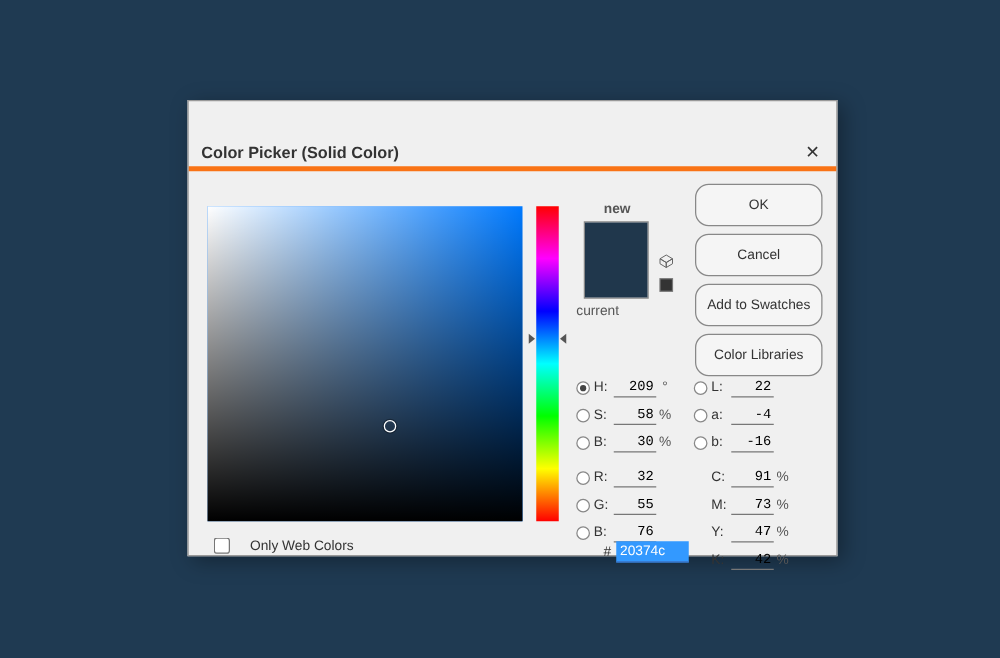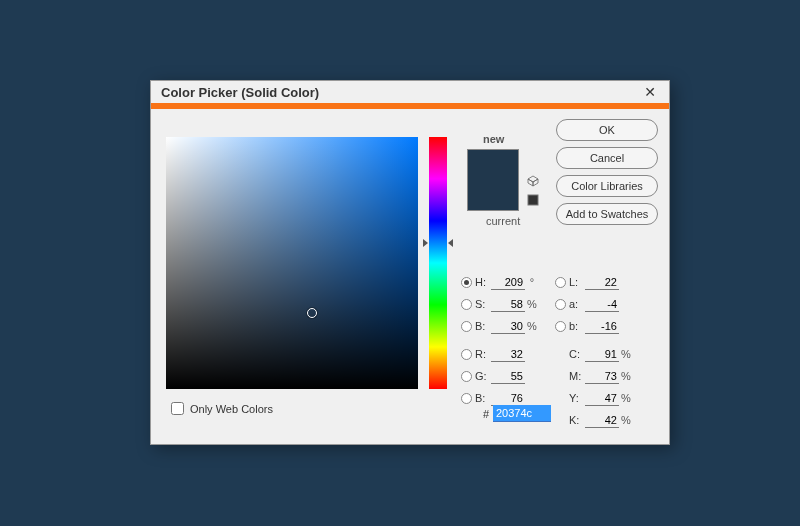--- a/index.html
+++ b/index.html
@@ -17,21 +17,22 @@
       left: 150px; top: 80px;
       width: 520px; height: 365px;
       background: #f0f0f0;
       border: 1px solid #999;
       box-shadow: 4px 4px 16px rgba(0,0,0,0.35);
     }
     .titlebar {
       height: 28px;
       display: flex; align-items: center;
       padding: 0 10px;
-      border-bottom: 6px solid #f97316;
+      border-bottom: 4px solid #f97316;
+      margin-top: 28px;
     }
     .titlebar .title { font-weight: bold; font-size: 13px; flex: 1; }
     .titlebar .close {
       width: 18px; height: 18px; display:flex; align-items:center; justify-content:center;
       cursor: pointer; font-size: 14px; color: #333;
     }
     .body { position: relative; padding: 12px; height: calc(100% - 28px); }
     
     .color-field {
       position: absolute;
@@ -72,50 +73,50 @@
     
     .preview-box {
       position: absolute;
       left: 316px; top: 40px;
       width: 52px; height: 62px;
       border: 1px solid #888;
     }
     .preview-new { height: 50%; }
     .preview-cur { height: 50%; }
     .lbl-new { position: absolute; left: 332px; top: 24px; font-size: 11px; color: #555; font-weight: bold; }
-    .lbl-cur { position: absolute; left: 335px; top: 106px; font-size: 11px; color: #555; }
+    .lbl-cur { position: absolute; left: 310px; top: 106px; font-size: 11px; color: #555; }
     
     .cube-icons {
       position: absolute;
       left: 376px; top: 66px;
       width: 14px;
     }
     .cube-icons div { margin-bottom: 4px; }
     
     .btns {
       position: absolute;
       right: 11px; top: 10px;
       width: 102px;
       display: flex; flex-direction: column; gap: 6px;
     }
     .btn {
-      height: 22px;
+      height: 34px;
       border: 1px solid #888;
       border-radius: 11px;
       background: #f5f5f5;
       font-size: 11px;
       display: flex; align-items: center; justify-content: center;
       cursor: pointer;
     }
     .btn.gap-after { margin-bottom: 0; }
     
     .only-web {
       position: absolute;
       left: 20px; top: 293px;
-      display: flex; align-items: center; gap: 6px;
+      display: flex; align-items: center; gap: 16px;
       font-size: 11px;
     }
     .only-web input { width: 13px; height: 13px; }
     
     .fields {
       position: absolute;
       left: 310px; top: 162px;
       width: 200px;
       font-size: 11px;
     }
@@ -130,21 +131,21 @@
     }
     .radio.on::after {
       content: ""; width: 5px; height: 5px; border-radius: 50%; background: #444;
     }
     .fl { width: 16px; text-align: left; }
     .val {
       width: 34px; height: 16px;
       border: none; border-bottom: 1px solid #777;
       background: transparent;
       font-size: 11px; text-align: right; padding-right: 2px;
-      font-family: Liberation Sans, sans-serif;
+      font-family: Liberation Mono, monospace;
     }
     .unit { width: 14px; text-align: center; color: #555; }
     .col-l { width: 94px; display: flex; align-items: center; }
     .col-r { width: 94px; display: flex; align-items: center; }
     .nolabel-spacer { width: 14px; }
     
     .hex-row {
       position: absolute;
       left: 310px; top: 296px;
       display: flex; align-items: center;
@@ -195,22 +196,22 @@
       <div>
         <svg width="12" height="12" viewBox="0 0 12 12">
             <rect x="1" y="1" width="10" height="10" fill="#333" stroke="#777"></rect>
           </svg>
       </div>
     </div>
 
     <div class="btns">
       <div class="btn">OK</div>
       <div class="btn gap-after">Cancel</div>
+      <div class="btn gap-after">Add to Swatches</div>
       <div class="btn">Color Libraries</div>
-      <div class="btn gap-after">Add to Swatches</div>
     </div>
 
     <label class="only-web">
       <input type="checkbox" style="">
       <span>Only Web Colors</span>
     </label>
 
     <div class="fields">
 
       <div class="row">

